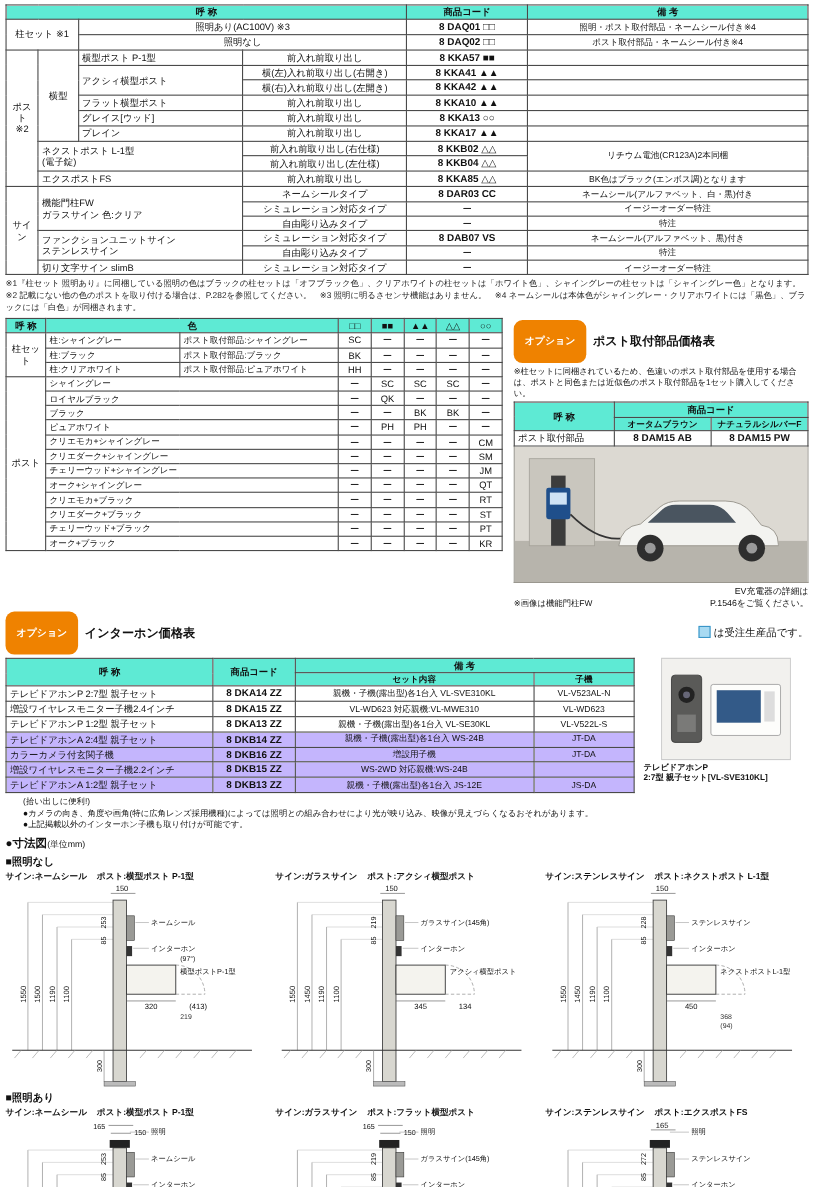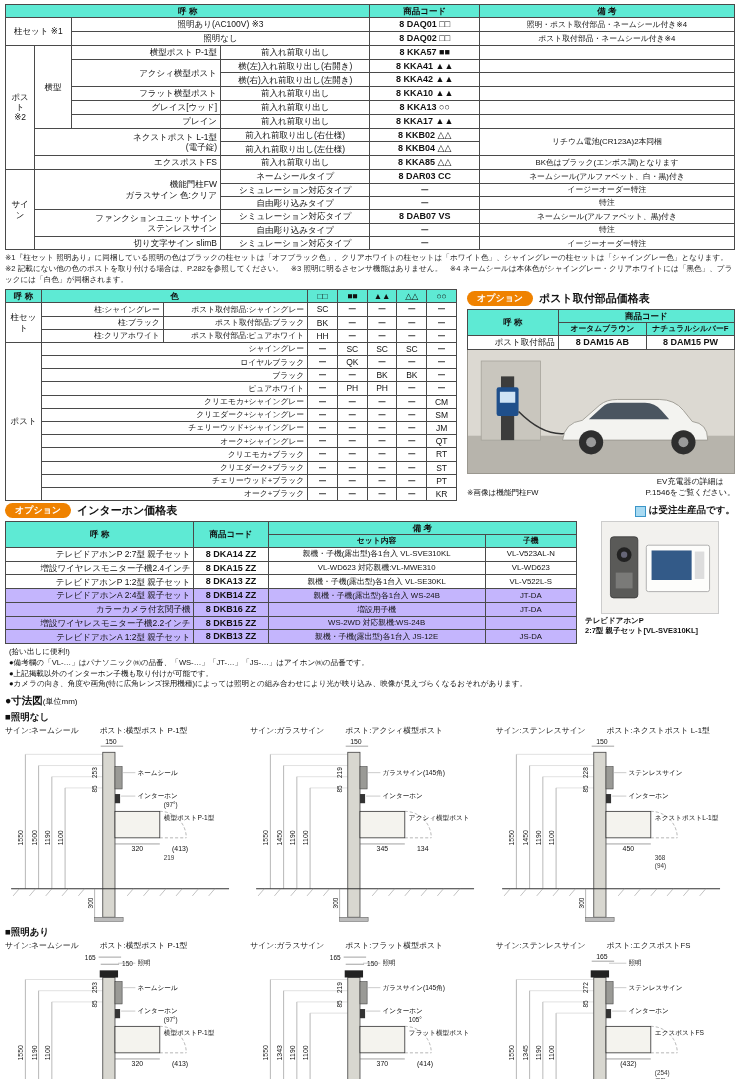--- a/index.html
+++ b/index.html
@@ -3,57 +3,57 @@
 <meta charset="utf-8">
 <style>
   *{margin:0;padding:0;box-sizing:border-box}
   body{width:740px;height:1079px;overflow:hidden;background:#fff;color:#111;
        font-family:"Liberation Sans","DejaVu Sans",sans-serif;font-size:9px}
   .page{padding:4px 5px}
   table.t{border-collapse:collapse;table-layout:fixed;width:100%}
   .t td{border:1px solid #4a4a4a;padding:1px 3px;font-size:8.5px;line-height:1.2;
         text-align:center;vertical-align:middle;overflow:hidden}
   .t td.g{background:#5eead4;font-weight:bold}
-  .t td.l{text-align:right}
+  .t td.l{text-align:left}
   .t td.code{text-align:center;font-weight:bold;white-space:nowrap;font-size:9px}
   .t td.rem{text-align:center;font-size:7.8px}
   .t td.pre{white-space:pre-line}
   .t td.sm{font-size:7.8px}
   .t td.hl{background:#c4b5fd}
   .fnote{font-size:7.6px;line-height:1.4;margin:3px 0 4px;color:#222}
   .intro{font-size:8.5px;font-weight:bold;margin:1px 0 3px}
   .mid{display:flex;gap:10px;align-items:flex-start}
   .mid-left{width:452px;flex:none}
   .mid-right{flex:1}
   .opt-row{display:flex;align-items:center;gap:6px;margin:2px 0 3px}
   .badge{background:#ef8200;color:#fff;font-weight:bold;font-size:9px;
-         padding:1px 10px;border-radius:8px;white-space:nowrap}
+         padding:13px 10px;border-radius:8px;white-space:nowrap}
   .sec-title{font-size:11px;font-weight:bold}
   .note{font-size:7.5px;line-height:1.3;margin-bottom:3px}
   .ev-banner{margin-top:5px;background:#0068b7;color:#fff;font-weight:bold;
              font-size:9.5px;text-align:center;padding:2px 0}
   .ev-img{width:100%;display:block;border:1px solid #9a978f;border-top:none}
   .ev-foot{display:flex;justify-content:space-between;align-items:flex-end;
            font-size:7.6px;margin-top:2px}
-  .ev-detail{white-space:pre-line;text-align:center;font-size:8px}
+  .ev-detail{white-space:pre-line;text-align:right;font-size:8px}
   .ic-row{display:flex;gap:8px;margin-top:2px;align-items:flex-start}
   .ic-table-wrap{flex:1}
   .ic-photo{width:150px;flex:none;text-align:left}
   .ic-photo svg{width:118px;display:block;margin:0 auto;border:1px solid #ccc;background:#f4f3f0}
   .ic-cap{font-size:7.5px;line-height:1.3;margin-top:2px;font-weight:bold}
-  .ic-notes{font-size:7.6px;line-height:1.4;margin:3px 4px 4px}
-  .order-note{margin-left:auto;font-weight:bold;font-size:9.5px;display:flex;align-items:flex-end}
+  .ic-notes{font-size:7.6px;line-height:1.4;margin:3px 16px 4px}
+  .order-note{margin-left:auto;font-weight:normal;font-size:9.5px;display:flex;align-items:flex-start}
   .chip{width:11px;height:11px;background:#a8daf2;border:1px solid #3b96c8;
         display:inline-block;margin-right:3px}
   .dims-title{font-size:10.5px;font-weight:bold;margin:2px 0 1px}
   .dims-title .unit{font-size:8px;font-weight:normal}
   .sec-label{font-size:9.5px;font-weight:bold;margin:3px 0 0}
   .dims-row{display:flex;gap:6px}
   .dg{flex:1;min-width:0}
-  .dg-cap{font-size:7.8px;font-weight:normal;display:flex;gap:21px;margin:1px 0 0;white-space:nowrap}
+  .dg-cap{font-size:7.8px;font-weight:bold;display:flex;gap:9px;margin:1px 0 0;white-space:nowrap}
   .dg svg{width:100%;display:block}
 </style>
 </head>
 <body>
 
 <div class="page">
 
   <table class="t">
     <colgroup>
       <col style="width:4%">
@@ -326,20 +326,21 @@
             </tr>
           </tbody>
       </table>
     </div>
 
     <div class="mid-right">
       <div class="opt-row">
         <span class="badge">オプション</span>
         <span class="sec-title">ポスト取付部品価格表</span>
       </div>
+      <p class="note">※柱セットに同梱されているため、色違いのポスト取付部品を使用する場合は、ポストと同色または近似色のポスト取付部品を1セット購入してください。</p>
       <table class="t">
         <colgroup>
             <col style="width:34%">
             <col style="width:33%">
             <col style="width:33%">
           </colgroup>
         <tbody>
             <tr>
               <td rowspan="2" class="g">呼 称</td>
               <td colspan="2" class="g">商品コード</td>
@@ -465,23 +466,22 @@
       </svg>
       <div class="ic-cap">
         <div>テレビドアホンP</div>
         <div>2:7型 親子セット[VL-SVE310KL]</div>
       </div>
     </div>
   </div>
 
   <div class="ic-notes">
     <p>(拾い出しに便利!)</p>
-    <p>●備考欄の「VL-…」はパナソニック㈱の品番、「WS-…」「JT-…」「JS-…」はアイホン㈱の品番です。</p>
+    <p>●カメラの向き、角度や画角(特に広角レンズ採用機種)によっては照明との組み合わせにより光が映り込み、映像が見えづらくなるおそれがあります。</p>
     <p>●上記掲載以外のインターホン子機も取り付けが可能です。</p>
-    <p>●カメラの向き、角度や画角(特に広角レンズ採用機種)によっては照明との組み合わせにより光が映り込み、映像が見えづらくなるおそれがあります。</p>
   </div>
 
   <div class="dims">
     <div class="dims-title">
       <span>●寸法図</span><span class="unit">(単位mm)</span>
     </div>
 
     <div class="sec-label">■照明なし</div>
     <div class="dims-row">
       <div class="dg">

